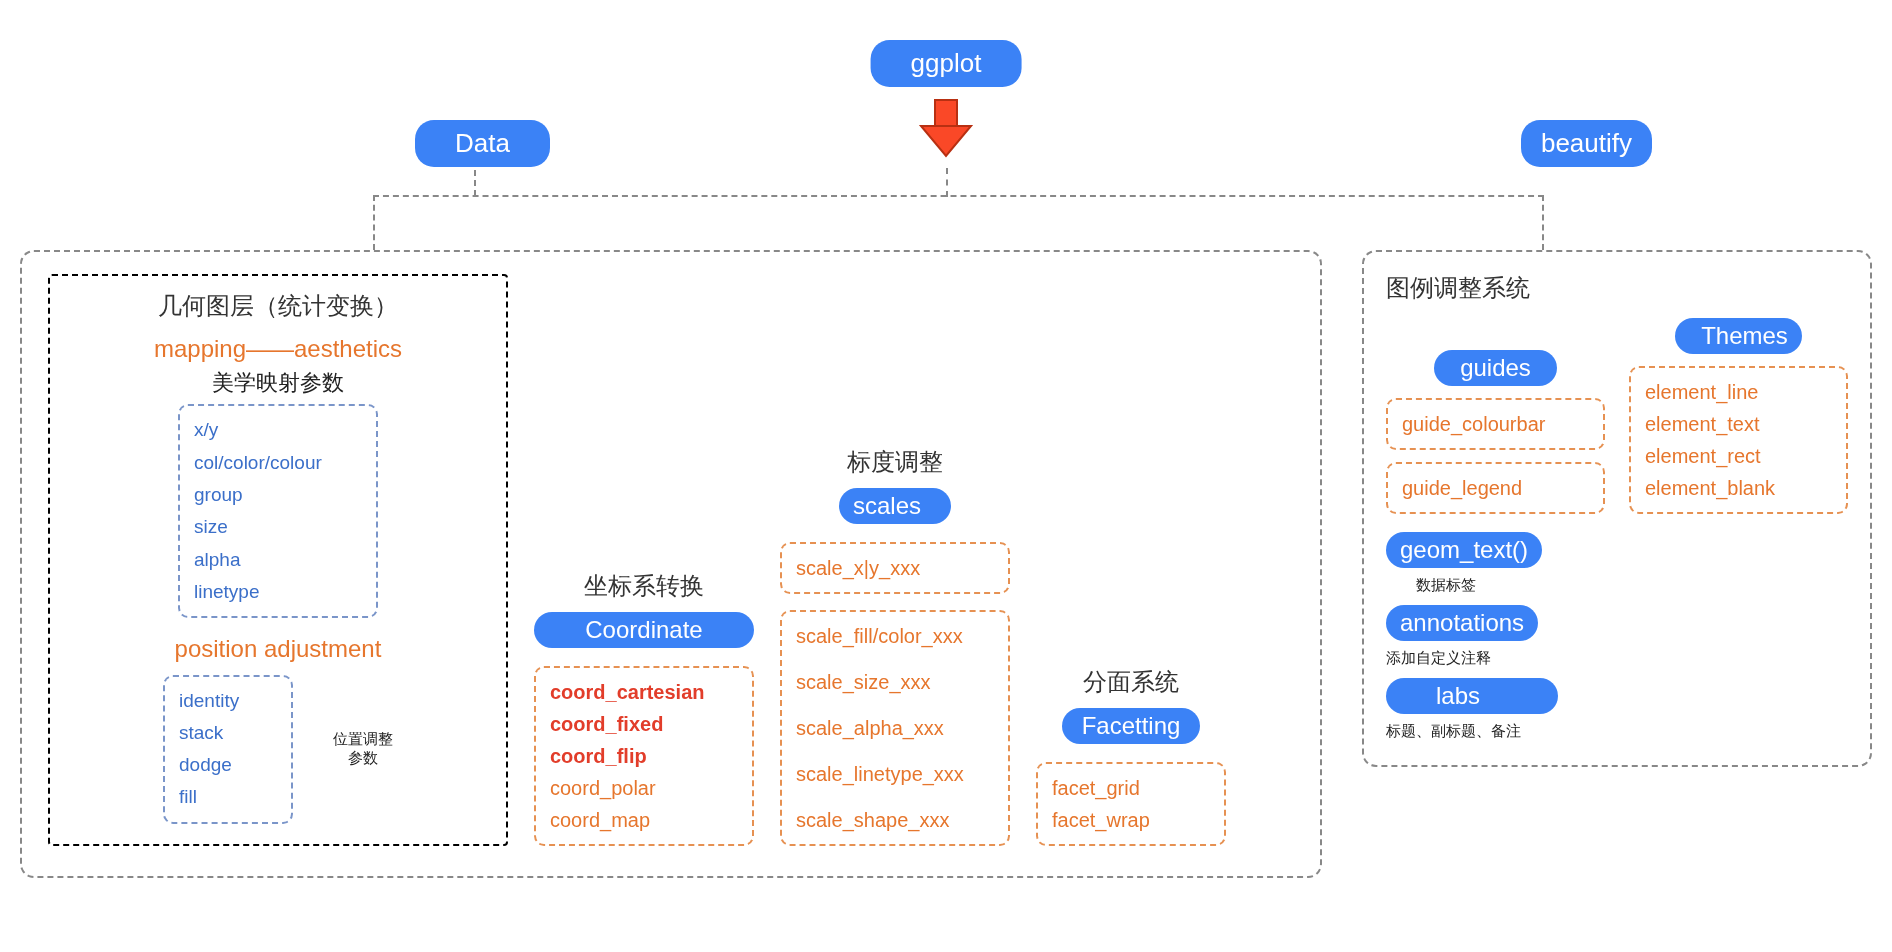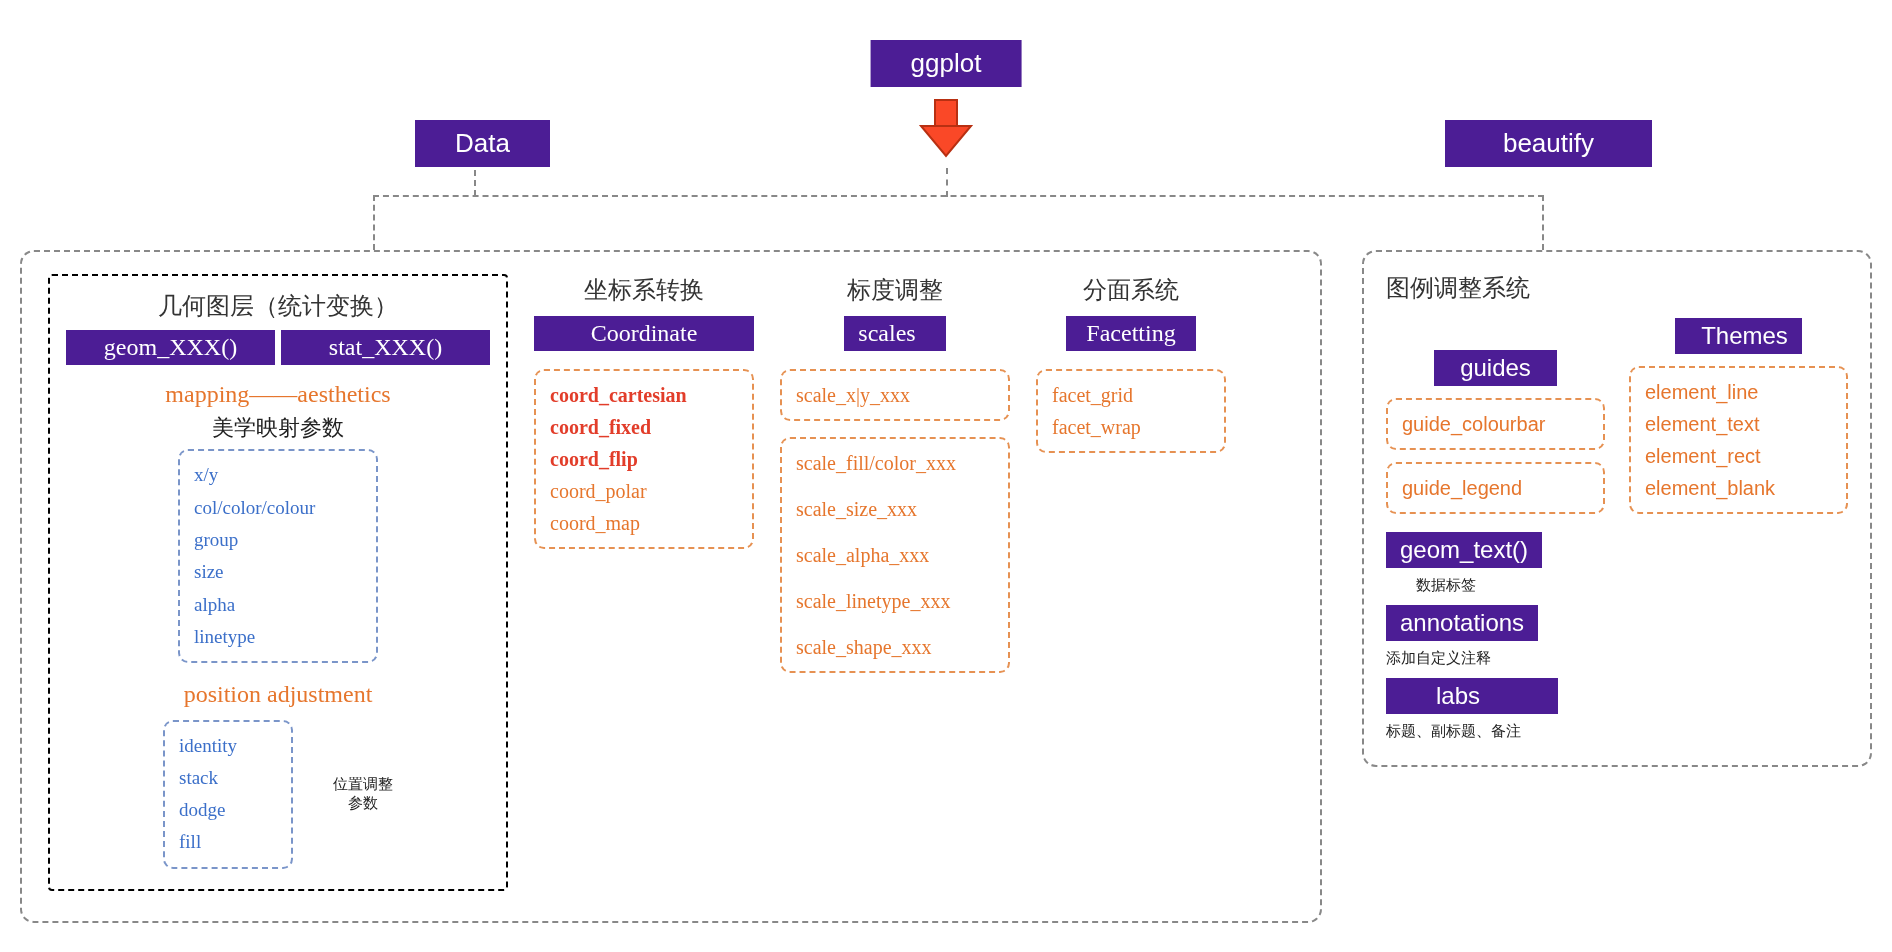--- a/index.html
+++ b/index.html
@@ -5,26 +5,27 @@
   * { box-sizing: border-box; }
   body {
     margin: 0;
     padding: 20px;
     font-family: "Microsoft YaHei", "PingFang SC", Arial, sans-serif;
     background: #ffffff;
     width: 1892px;
     position: relative;
   }
   .red-box {
-    background: #4c1d95;
+    background: #3b82f6;
     color: #ffffff;
     padding: 6px 18px;
     display: inline-block;
     font-size: 26px;
     text-align: center;
+    border-radius: 19px;
   }
   .red-box.sm { font-size: 24px; padding: 4px 14px; }
   .dashed-round {
     border: 2px dashed #888888;
     border-radius: 14px;
   }
   .dashed-line {
     border-top: 2px dashed #888888;
     position: absolute;
   }
@@ -62,48 +63,44 @@
 
   <div style="position:absolute; left:50%; transform:translateX(-50%); top:20px;">
     <div class="red-box" style="padding:8px 40px;">ggplot</div>
   </div>
 
   <div style="position:absolute; left:395px; top:100px;">
     <div class="red-box" style="padding:8px 40px;">Data</div>
   </div>
 
   <div style="position:absolute; right:220px; top:100px;">
-    <div class="red-box" style="padding:8px 58px;">beautify</div>
+    <div class="red-box" style="padding:8px 20px;">beautify</div>
   </div>
 
   <div class="arrow-down">
     <svg width="70" height="70" viewBox="0 0 70 70">
       <rect x="24" y="2" width="22" height="26" fill="#fa4827" stroke="#b83012" stroke-width="2"></rect>
       <polygon points="10,28 60,28 35,58" fill="#fa4827" stroke="#b83012" stroke-width="2"></polygon>
     </svg>
   </div>
 
   <div class="dashed-line" style="left:353px; right:328px; top:175px;"></div>
   <div class="dashed-vline" style="left:353px; top:175px; height:55px;"></div>
   <div class="dashed-vline" style="right:328px; top:175px; height:55px;"></div>
   <div class="dashed-vline" style="left:50%; top:148px; height:29px;"></div>
   <div class="dashed-vline" style="left:454px; top:150px; height:26px;"></div>
   <div class="dashed-vline" style="right:308px; top:150px; height:26px; border:none;"></div>
 </div>
 
 <div style="display:flex; gap:40px; margin-top:50px; align-items:flex-start;">
 
-  <div class="dashed-round" style="flex:1; padding:22px 26px 30px 26px; display:flex; gap:26px; align-items:flex-start;font-family:Liberation Serif, serif;">
+  <div class="dashed-round" style="flex:1; padding:22px 26px 30px 26px; display:flex; gap:26px; align-items:flex-end;">
 
     <div class="solid-black" style="width:460px; padding:14px 16px 20px 16px;">
       <div class="header-label" style="text-align:center; margin-bottom:8px;">几何图层（统计变换）</div>
-      <div style="display:flex; gap:6px; margin-bottom:10px;">
-        <div class="red-box sm" style="flex:1;">geom_XXX()</div>
-        <div class="red-box sm" style="flex:1;">stat_XXX()</div>
-      </div>
       <div class="orange-text" style="text-align:center; font-size:24px;">mapping——aesthetics</div>
       <div class="black-text" style="text-align:center; font-size:22px; margin-bottom:6px;">美学映射参数</div>
       <div style="display:flex; justify-content:center;">
         <div class="dashed-box" style="border-color:#7a95c9; min-width:200px;">
           <div class="blue-text item-line">x/y</div>
           <div class="blue-text item-line">col/color/colour</div>
           <div class="blue-text item-line">group</div>
           <div class="blue-text item-line">size</div>
           <div class="blue-text item-line">alpha</div>
           <div class="blue-text item-line">linetype</div>

